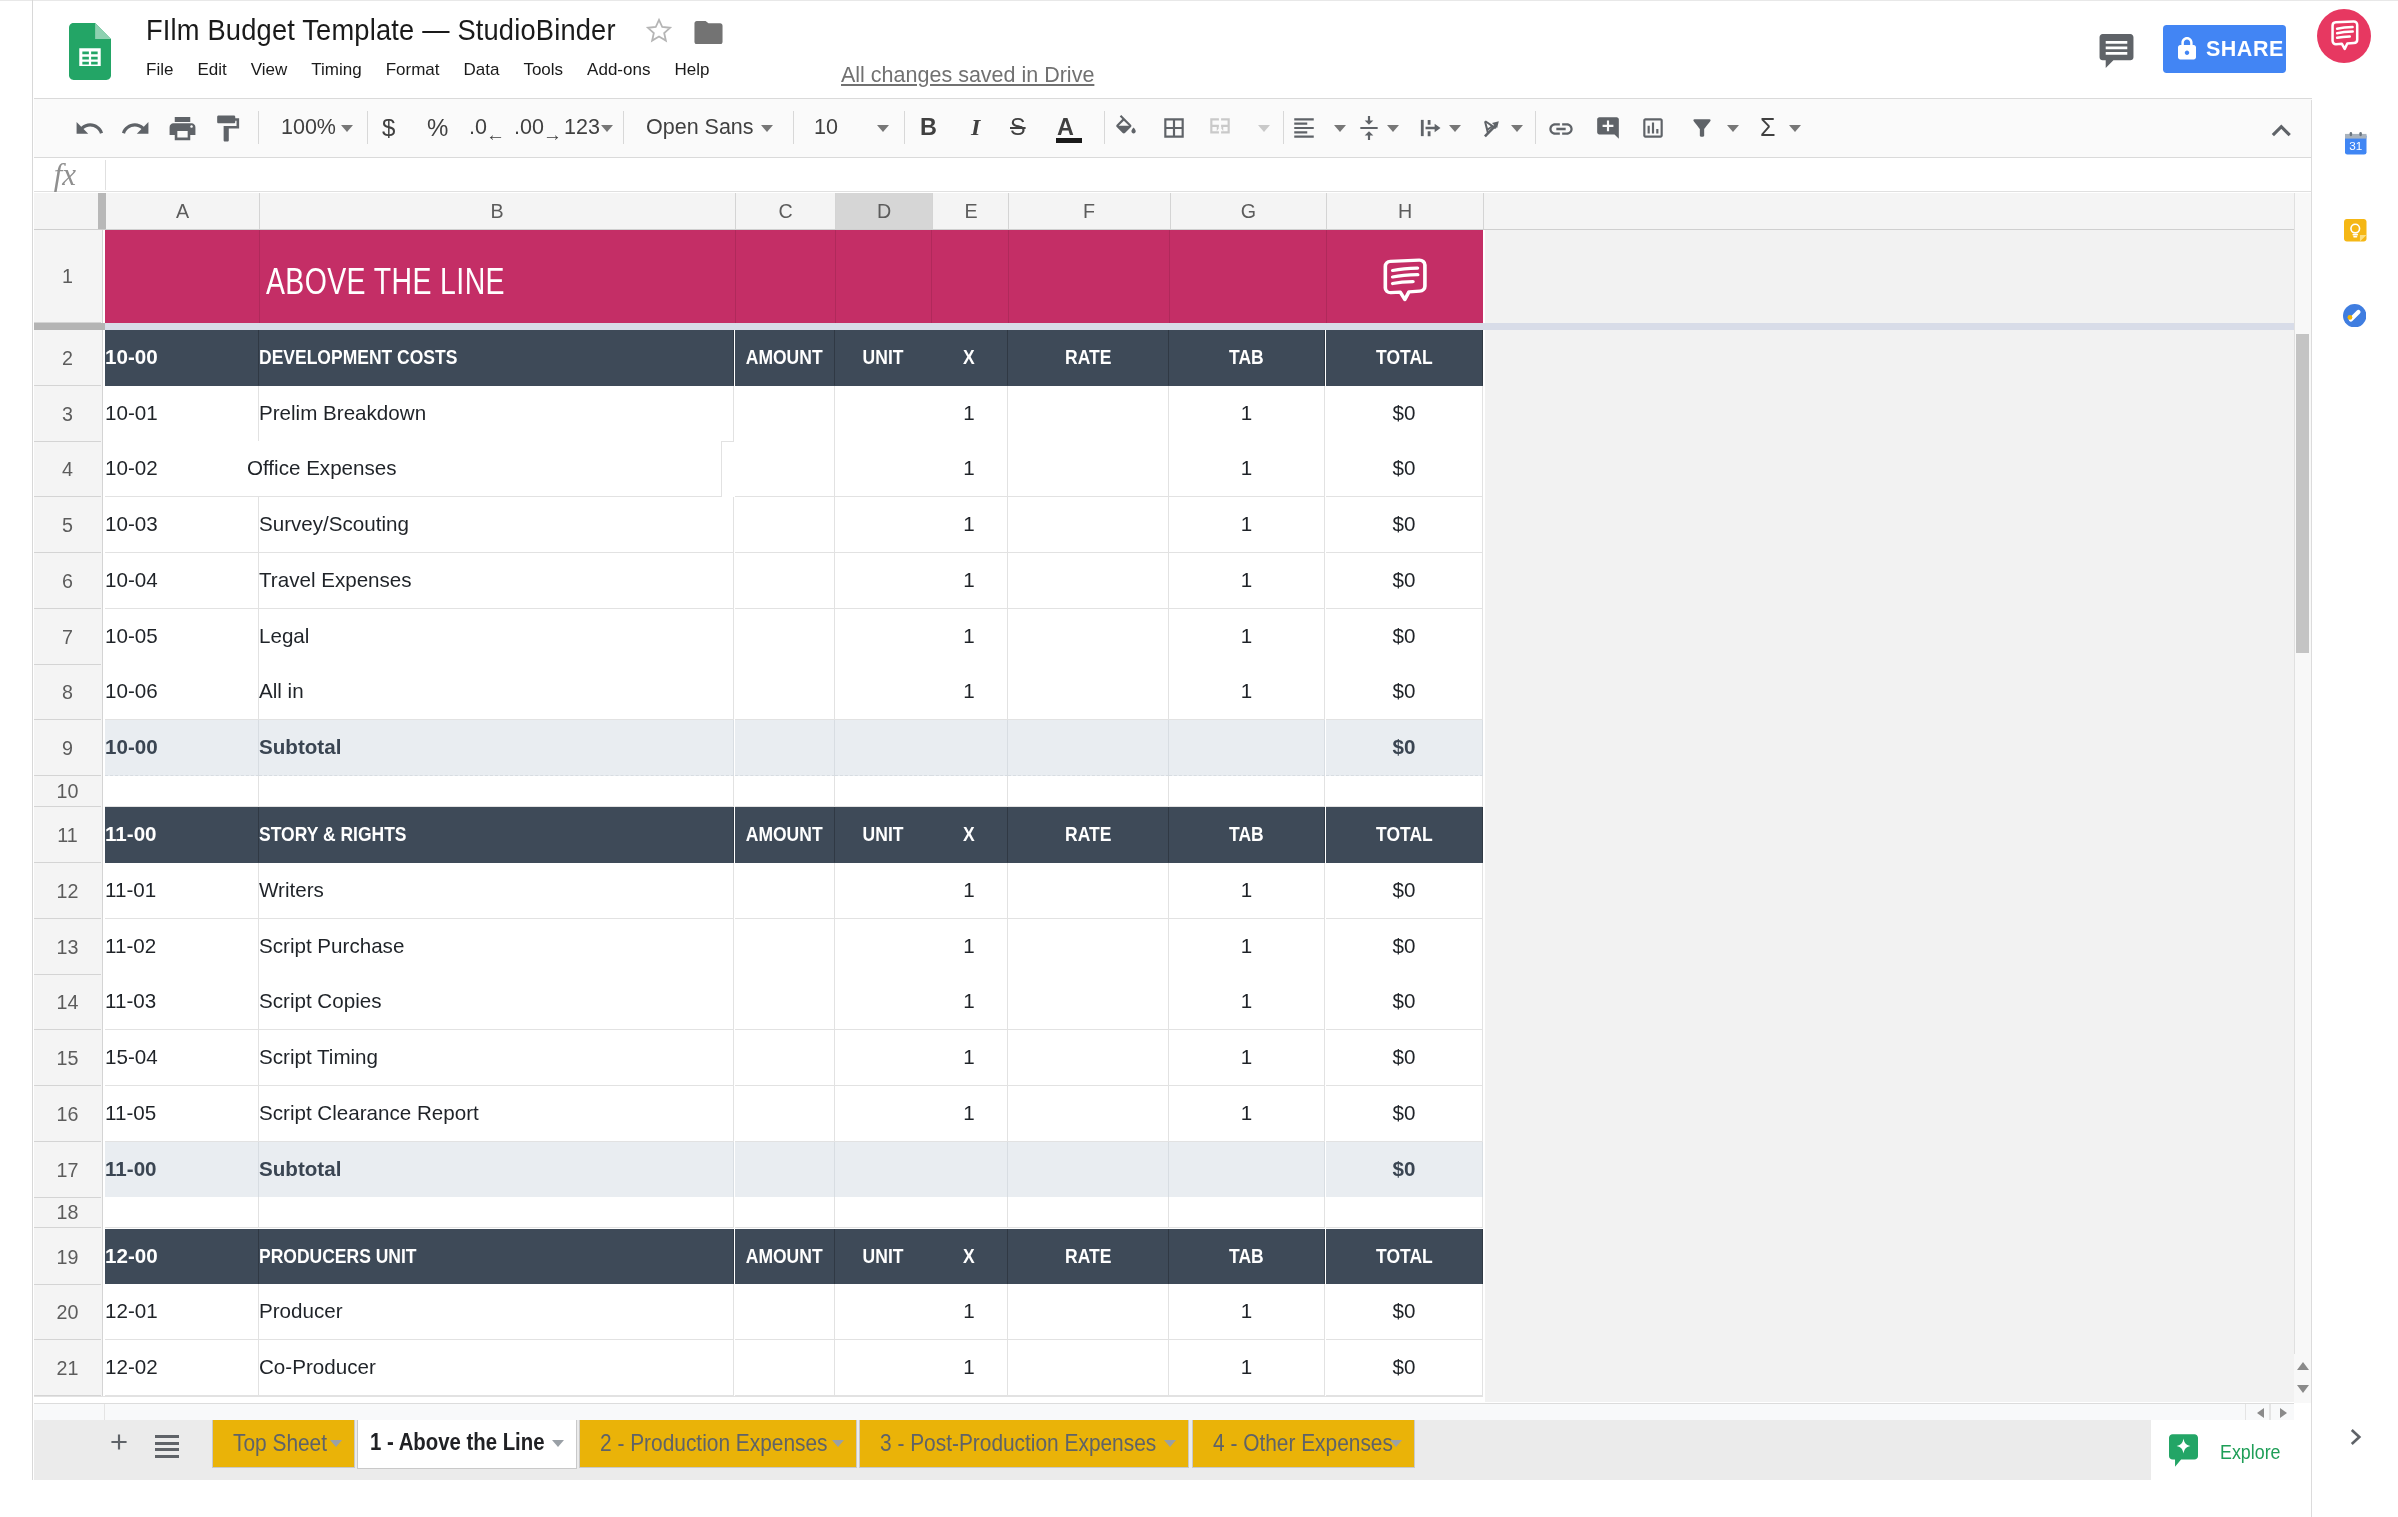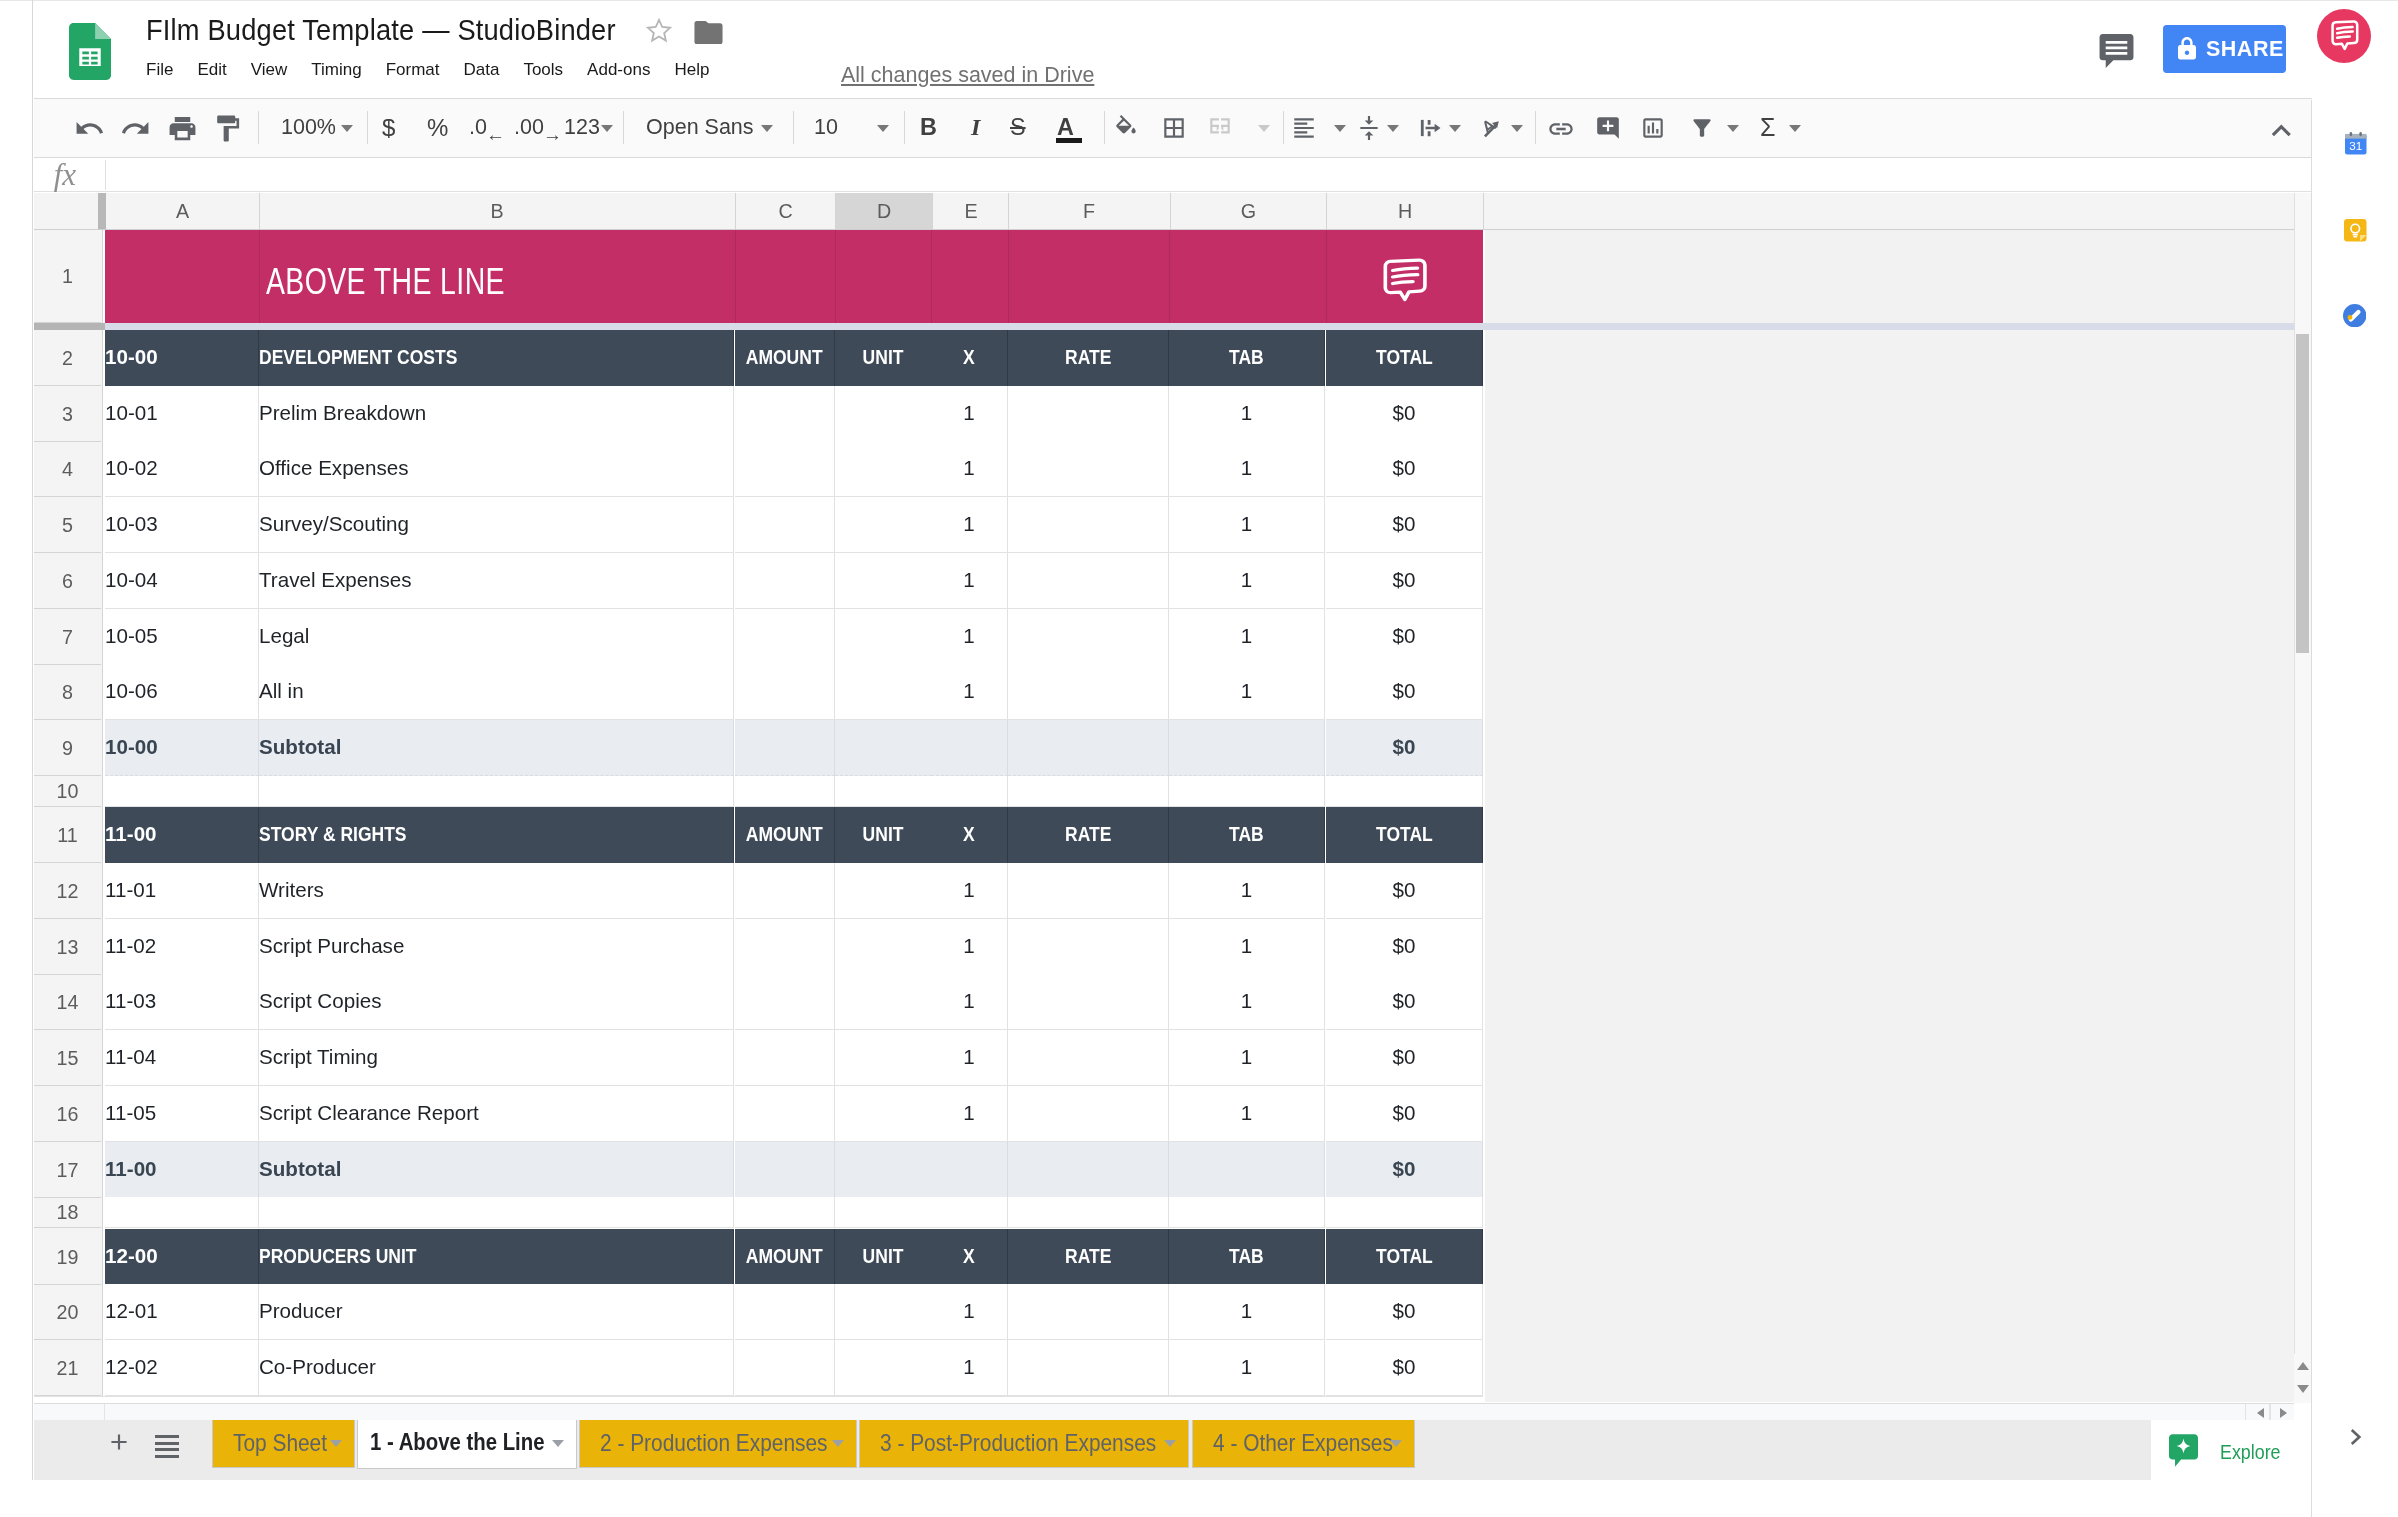--- a/index.html
+++ b/index.html
@@ -273,21 +273,21 @@
         <div class="gcell cellL" style="left:154px;width:475px;line-height:54px;">Prelim Breakdown</div>
         <div class="gcell cellC" style="left:630px;width:100px;line-height:54px;"></div>
         <div class="gcell cellC" style="left:730px;width:97px;line-height:54px;"></div>
         <div class="gcell cellC" style="left:826px;width:77px;line-height:54px;">1</div>
         <div class="gcell cellC" style="left:903px;width:161px;line-height:54px;"></div>
         <div class="gcell cellC" style="left:1064px;width:156px;line-height:54px;">1</div>
         <div class="gcell cellC" style="left:1221px;width:157px;line-height:54px;">$0</div>
       </div>
 <div class="grow rdata" style="top:211px;height:56px;">
         <div class="gcell cellL" style="left:0px;width:154px;line-height:54px;">10-02</div>
-        <div class="gcell cellL" style="left:154px;width:475px;line-height:54px;">Office Expenses</div>
+        <div class="gcell cellL" style="left:142px;width:475px;line-height:54px;">Office Expenses</div>
         <div class="gcell cellC" style="left:630px;width:100px;line-height:54px;"></div>
         <div class="gcell cellC" style="left:730px;width:97px;line-height:54px;"></div>
         <div class="gcell cellC" style="left:826px;width:77px;line-height:54px;">1</div>
         <div class="gcell cellC" style="left:903px;width:161px;line-height:54px;"></div>
         <div class="gcell cellC" style="left:1064px;width:156px;line-height:54px;">1</div>
         <div class="gcell cellC" style="left:1221px;width:157px;line-height:54px;">$0</div>
       </div>
 <div class="grow rdata" style="top:267px;height:56px;">
         <div class="gcell cellL" style="left:0px;width:154px;line-height:54px;">10-03</div>
         <div class="gcell cellL" style="left:154px;width:475px;line-height:54px;">Survey/Scouting</div>
@@ -382,21 +382,21 @@
         <div class="gcell cellL" style="left:0px;width:154px;line-height:54px;">11-03</div>
         <div class="gcell cellL" style="left:154px;width:475px;line-height:54px;">Script Copies</div>
         <div class="gcell cellC" style="left:630px;width:100px;line-height:54px;"></div>
         <div class="gcell cellC" style="left:730px;width:97px;line-height:54px;"></div>
         <div class="gcell cellC" style="left:826px;width:77px;line-height:54px;">1</div>
         <div class="gcell cellC" style="left:903px;width:161px;line-height:54px;"></div>
         <div class="gcell cellC" style="left:1064px;width:156px;line-height:54px;">1</div>
         <div class="gcell cellC" style="left:1221px;width:157px;line-height:54px;">$0</div>
       </div>
 <div class="grow rdata" style="top:800px;height:56px;">
-        <div class="gcell cellL" style="left:0px;width:154px;line-height:54px;">11-04</div>
+        <div class="gcell cellL" style="left:0px;width:154px;line-height:54px;">15-04</div>
         <div class="gcell cellL" style="left:154px;width:475px;line-height:54px;">Script Timing</div>
         <div class="gcell cellC" style="left:630px;width:100px;line-height:54px;"></div>
         <div class="gcell cellC" style="left:730px;width:97px;line-height:54px;"></div>
         <div class="gcell cellC" style="left:826px;width:77px;line-height:54px;">1</div>
         <div class="gcell cellC" style="left:903px;width:161px;line-height:54px;"></div>
         <div class="gcell cellC" style="left:1064px;width:156px;line-height:54px;">1</div>
         <div class="gcell cellC" style="left:1221px;width:157px;line-height:54px;">$0</div>
       </div>
 <div class="grow rdata" style="top:856px;height:56px;">
         <div class="gcell cellL" style="left:0px;width:154px;line-height:54px;">11-05</div>

